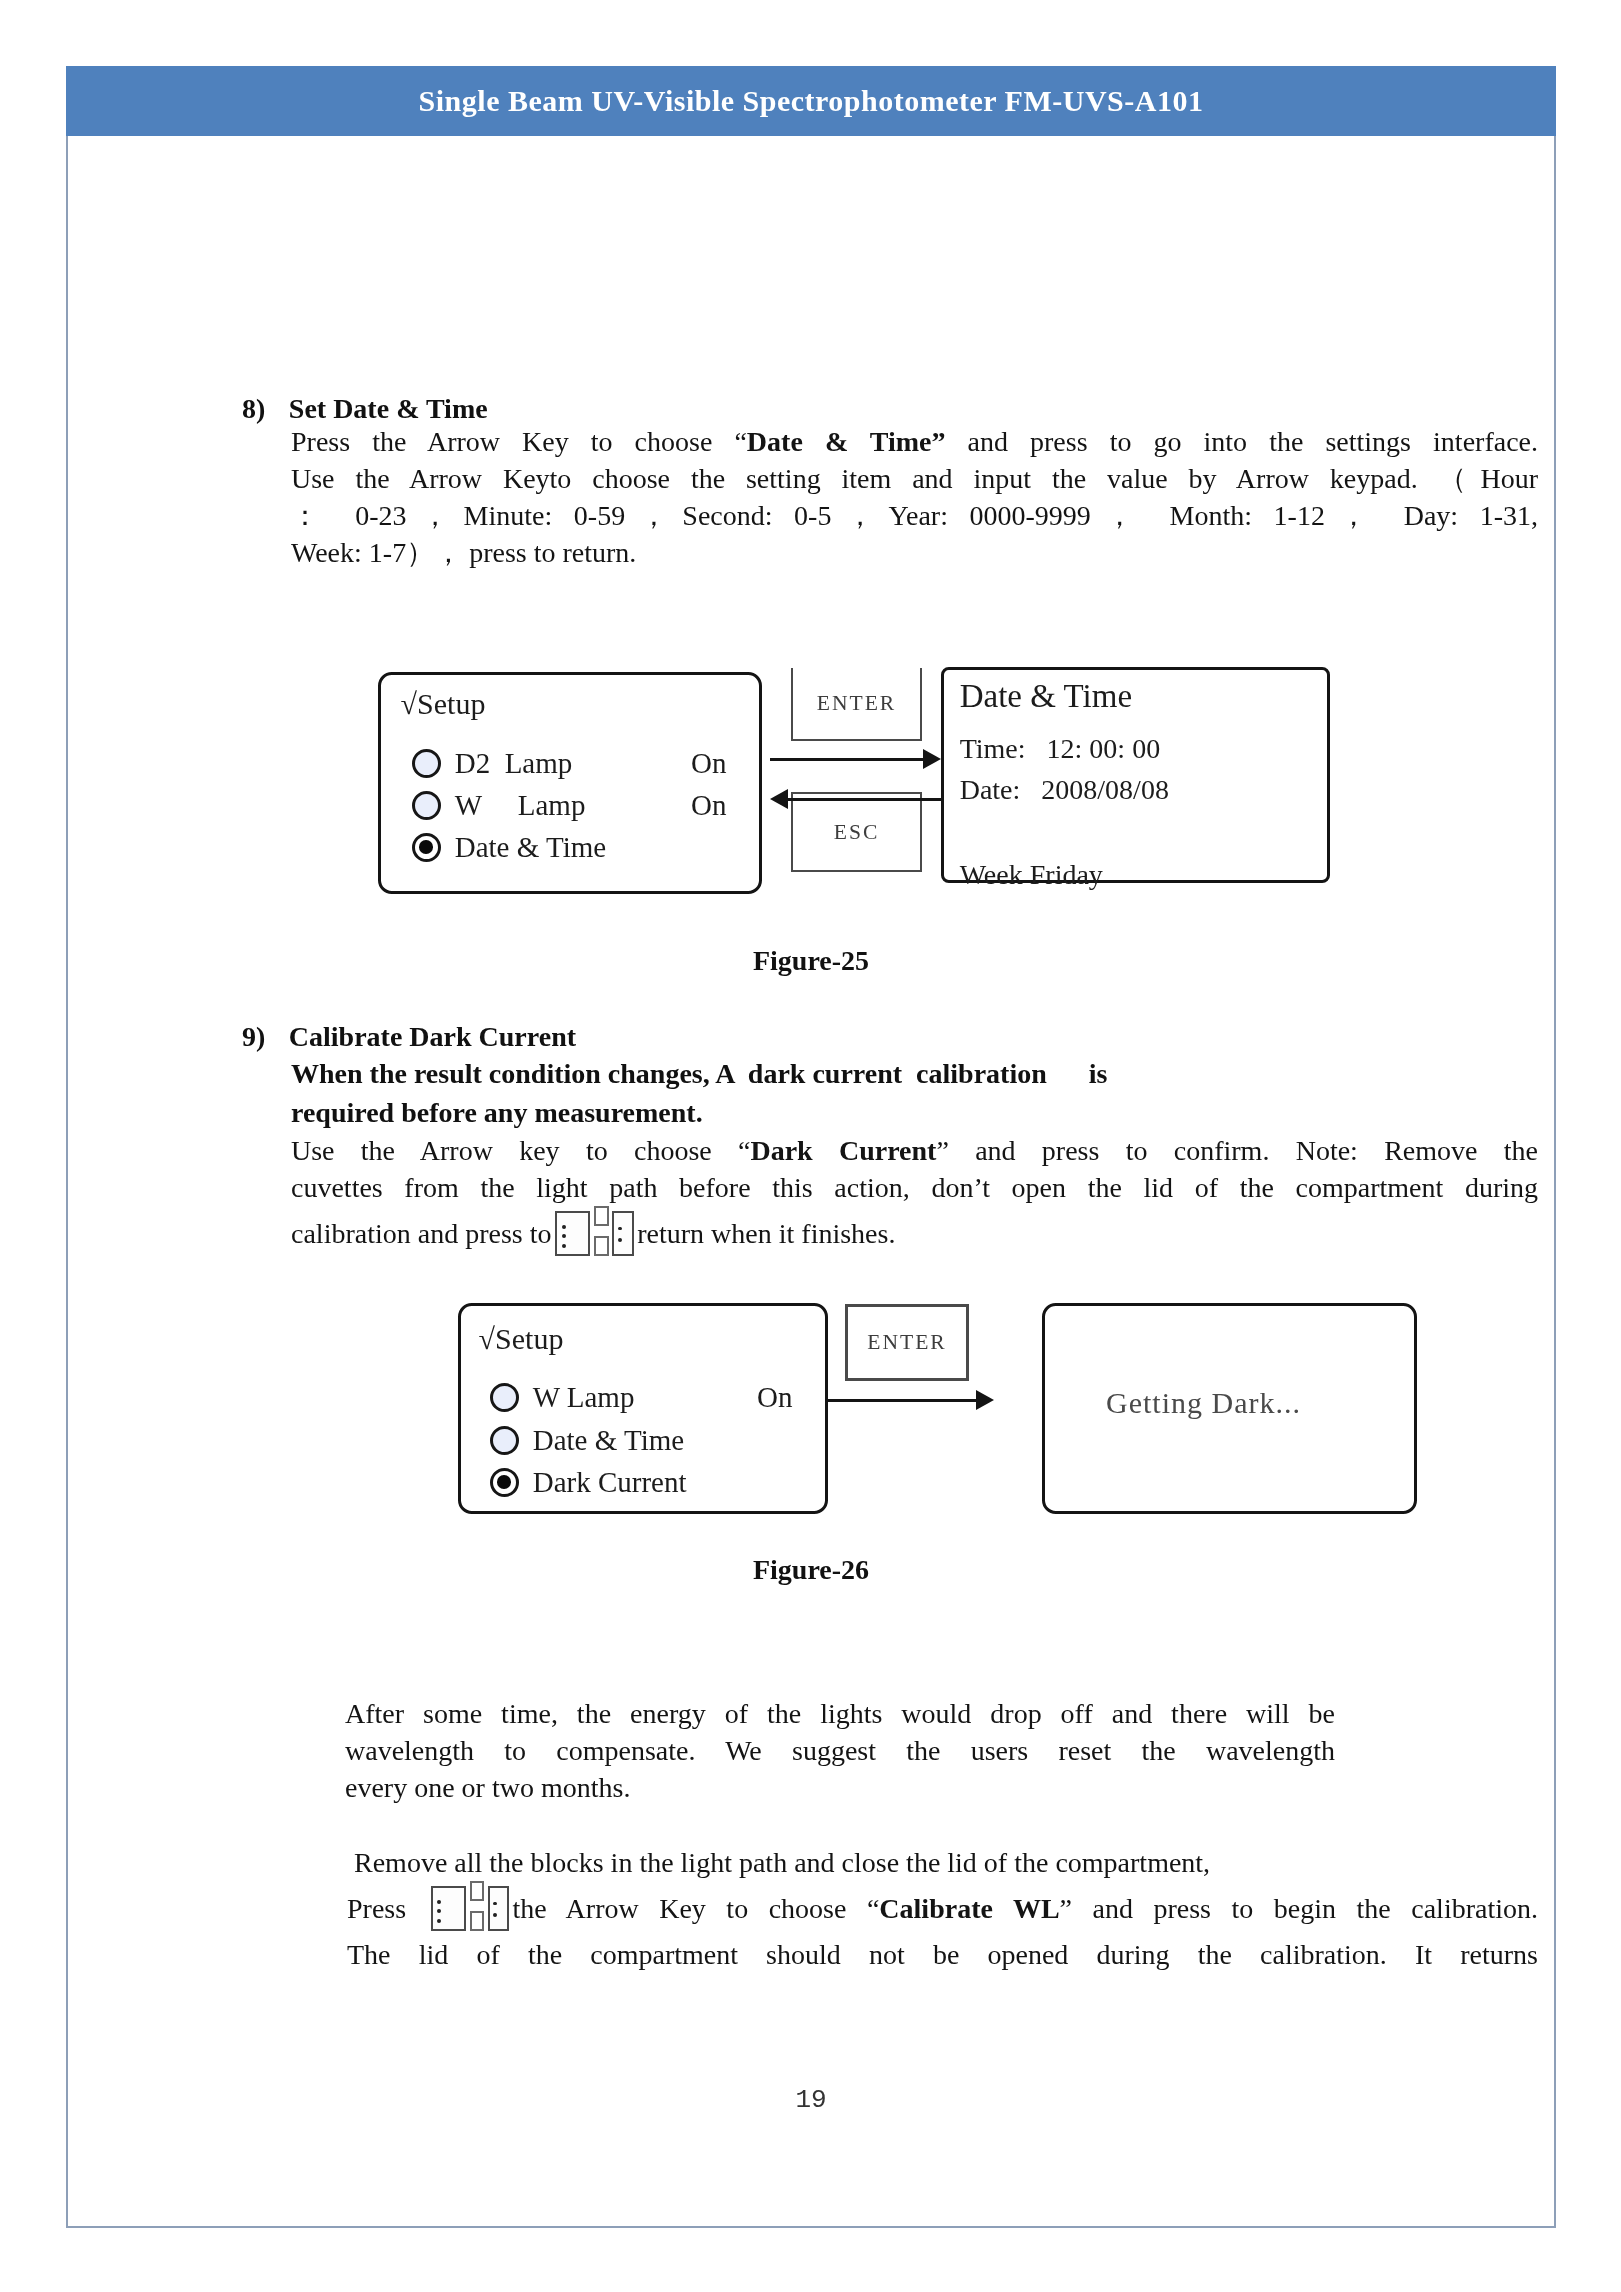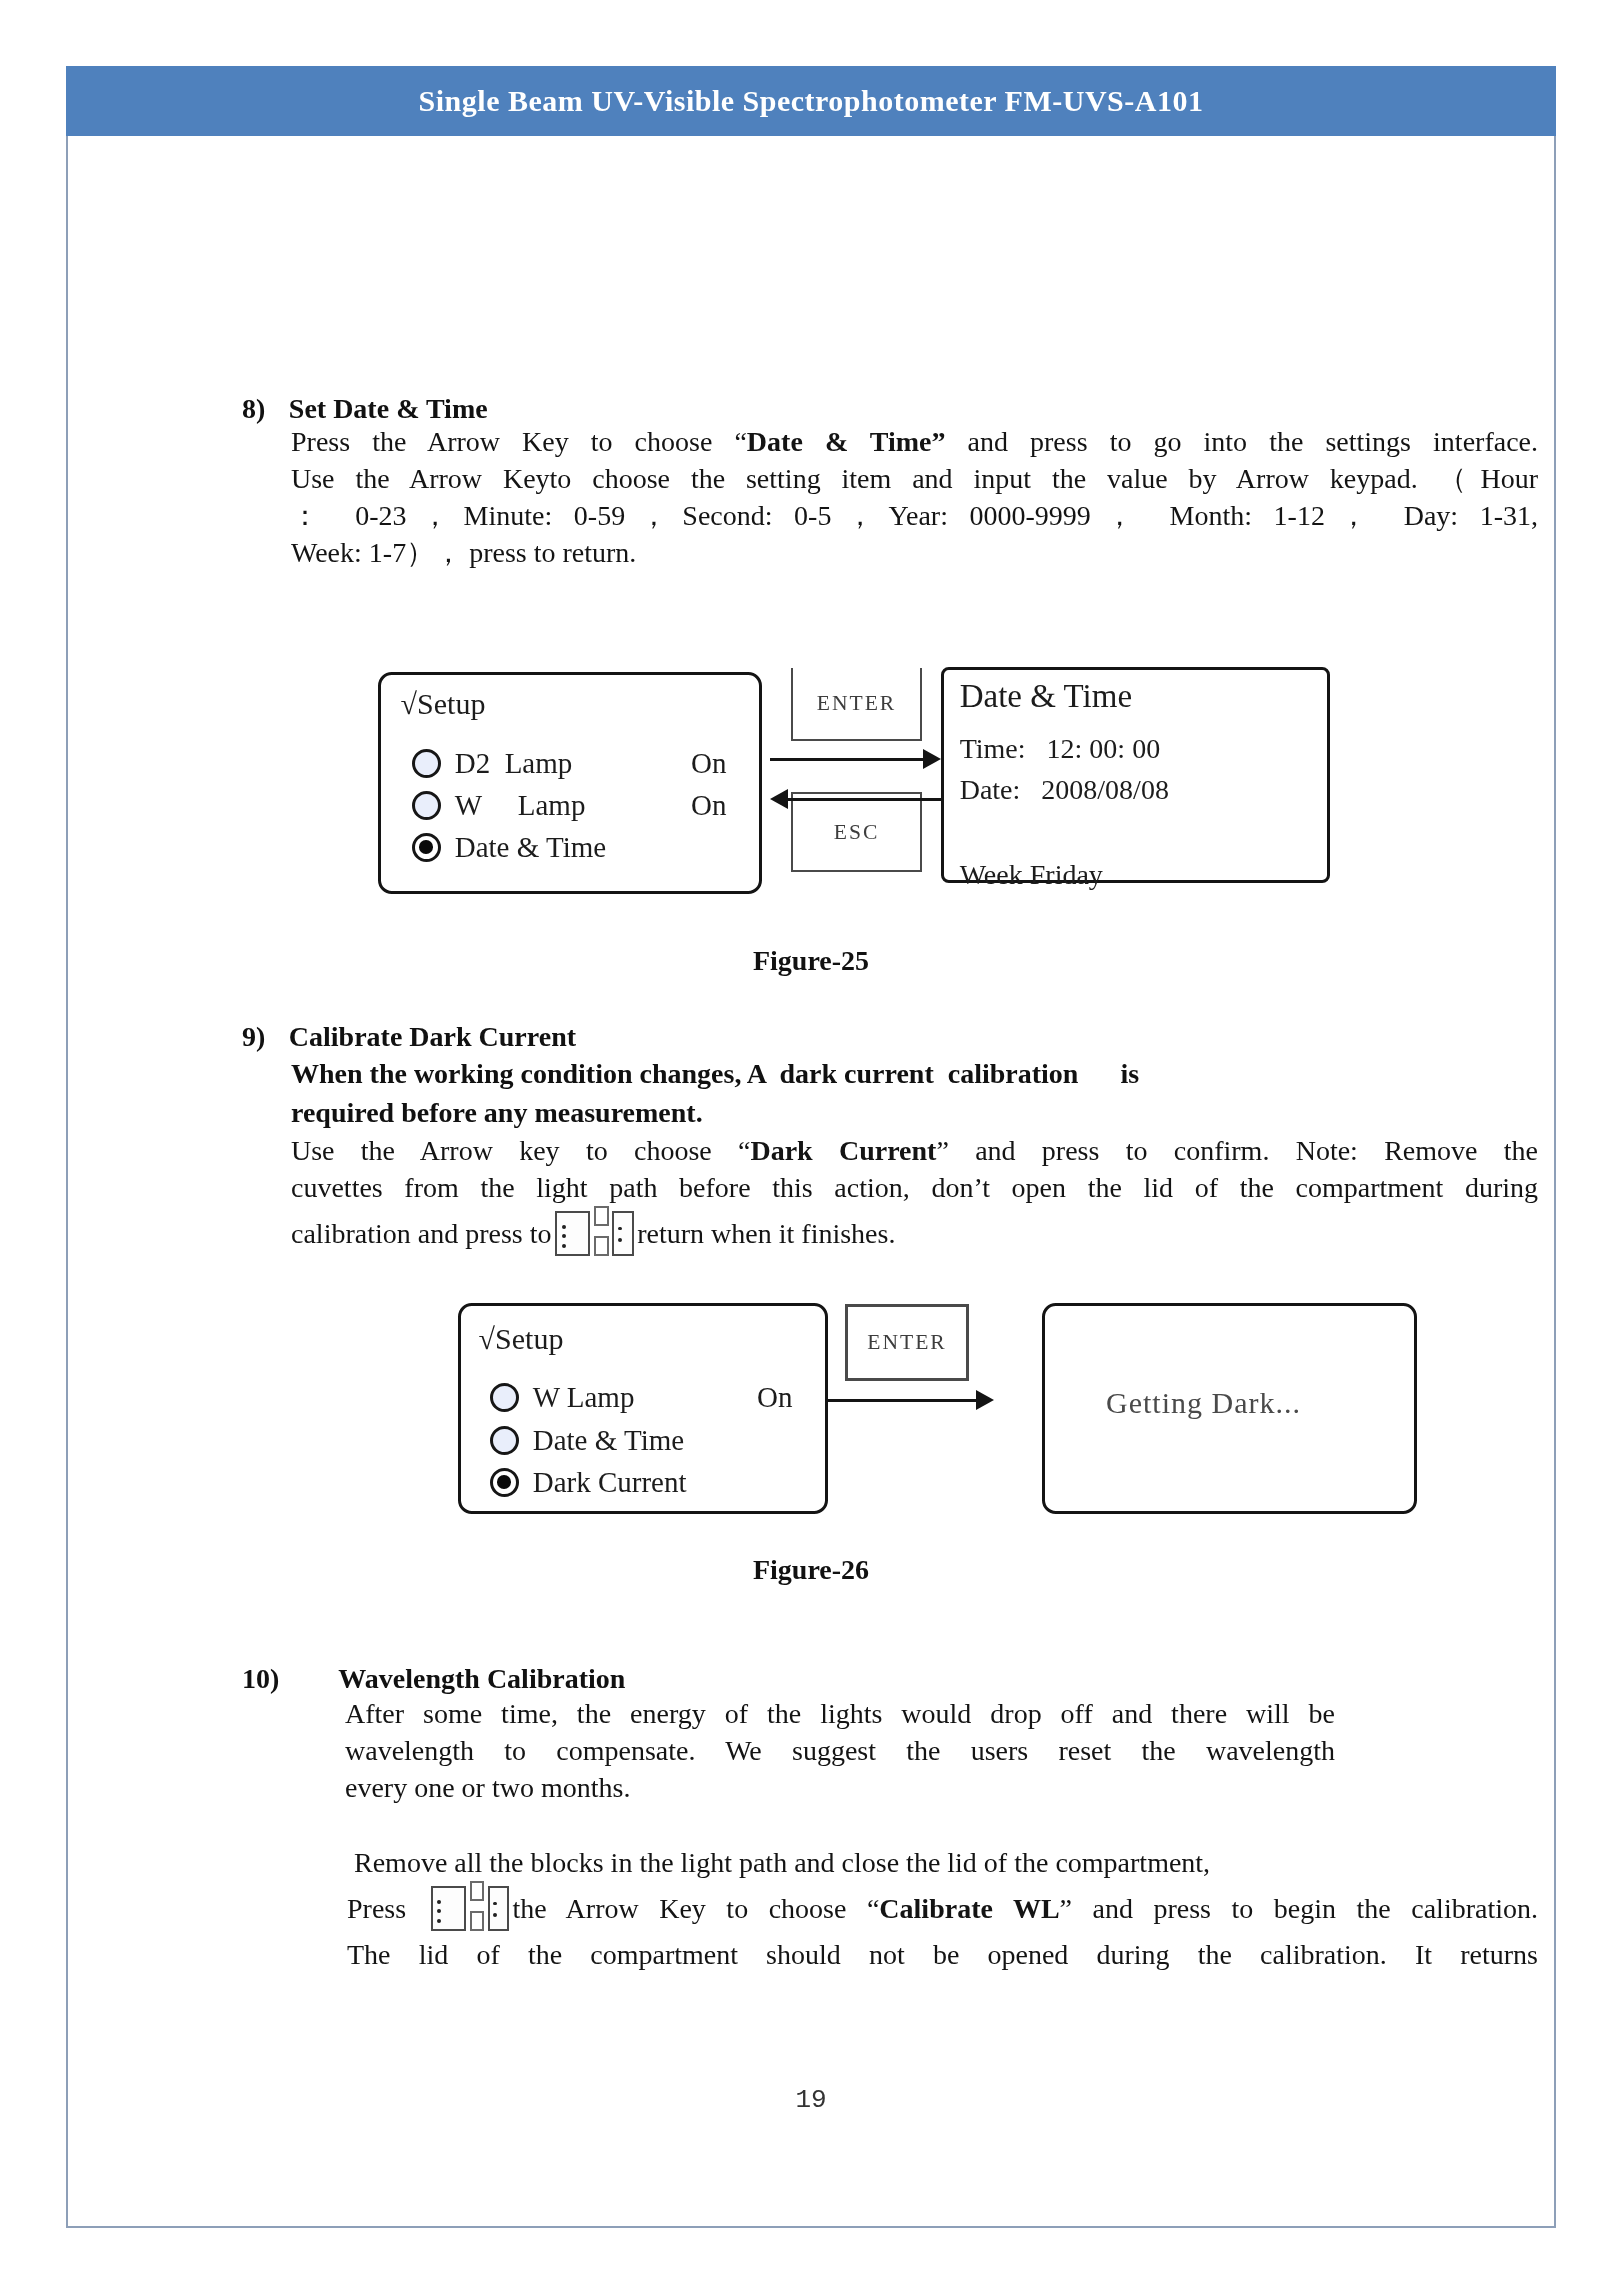--- a/index.html
+++ b/index.html
@@ -113,21 +113,21 @@
     <div class="scr-row" style="left:15.7px;top:145px;margin-top:44px;">Week Friday</div>
   </div>
 
   <div class="caption" style="top:877px;">Figure-25</div>
 
   <div class="h-row" style="left:174px;top:949px;">
     <span>9)</span><span style="width:23.5px;display:inline-block;"></span><span>Calibrate Dark Current</span>
   </div>
 
   <div class="p-block" style="left:223px;top:986px;width:1247px;">
-    <div class="boldline">When the working condition changes, A  dark current  calibration      is</div>
+    <div class="boldline">When the result condition changes, A  dark current  calibration      is</div>
     <div class="boldline">required before any measurement.</div>
   </div>
 
   <div class="p-block" style="left:223px;top:1064px;width:1247px;">
     <div class="p-line just"><span>Use the Arrow key to choose “</span><span class="b">Dark Current</span><span>” and press to confirm. Note: Remove the</span></div>
     <div class="p-line just">cuvettes from the light path before this action, don’t open the lid of the compartment during</div>
     <div class="p-line" style="height:55px;">
       <span>calibration and press to</span><span class="mini-icon"><span class="mi-left">
             <span class="mdot" style="left:4.9px;top:11.8px;"></span>
             <span class="mdot" style="left:4.9px;top:21.6px;"></span>
@@ -162,23 +162,20 @@
 
   <div class="arrow-line" style="left:758px;top:1331px;width:152px;"></div>
   <div class="ah-right" style="left:908px;top:1322px;"></div>
 
   <div class="screenbox" style="left:926px;top:1235px;width:375px;height:211px;margin-left:48px;">
     <span class="gettext" style="left:61px;top:80px;">Getting Dark...</span>
   </div>
 
   <div class="caption" style="top:1486px;">Figure-26</div>
 
-  <div class="h-row" style="left:174px;top:1591px;">
-    <span>10)</span><span style="width:59px;display:inline-block;"></span><span>Wavelength Calibration</span>
-  </div>
 
   <div class="p-block" style="left:277px;top:1627px;width:990px;">
     <div class="p-line just">After some time, the energy of the lights would drop off and there will be</div>
     <div class="p-line just">wavelength to compensate. We suggest the users reset the wavelength</div>
     <div class="p-line">every one or two months.</div>
   </div>
 
   <div class="p-block" style="left:279px;top:1776px;width:1191px;">
     <div class="p-line pre"> Remove all the blocks in the light path and close the lid of the compartment,</div>
     <div class="p-line just" style="height:55px;">

